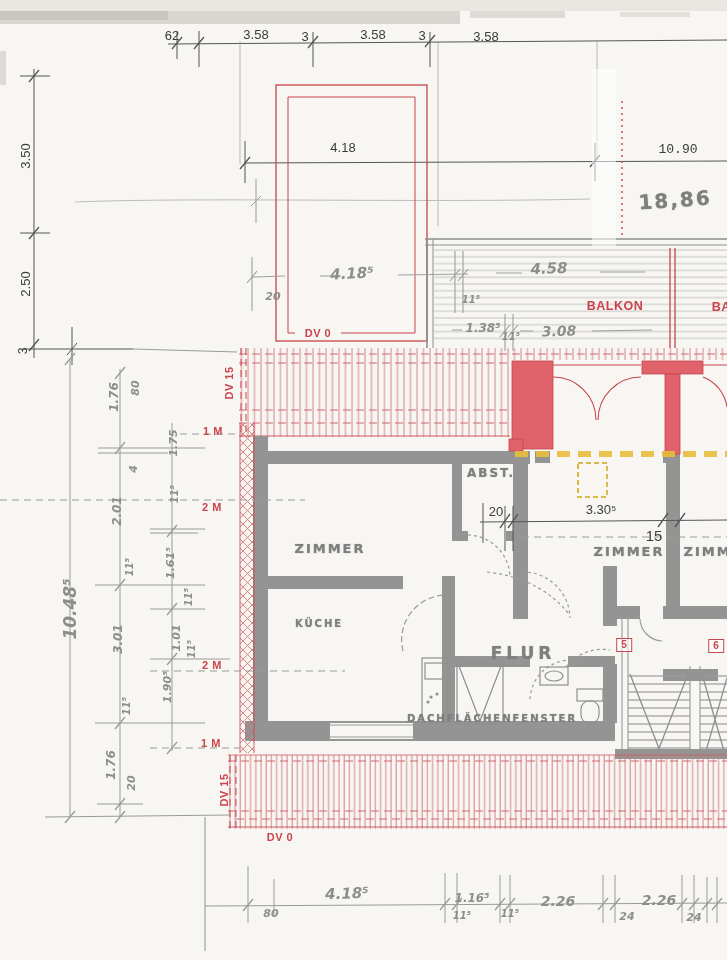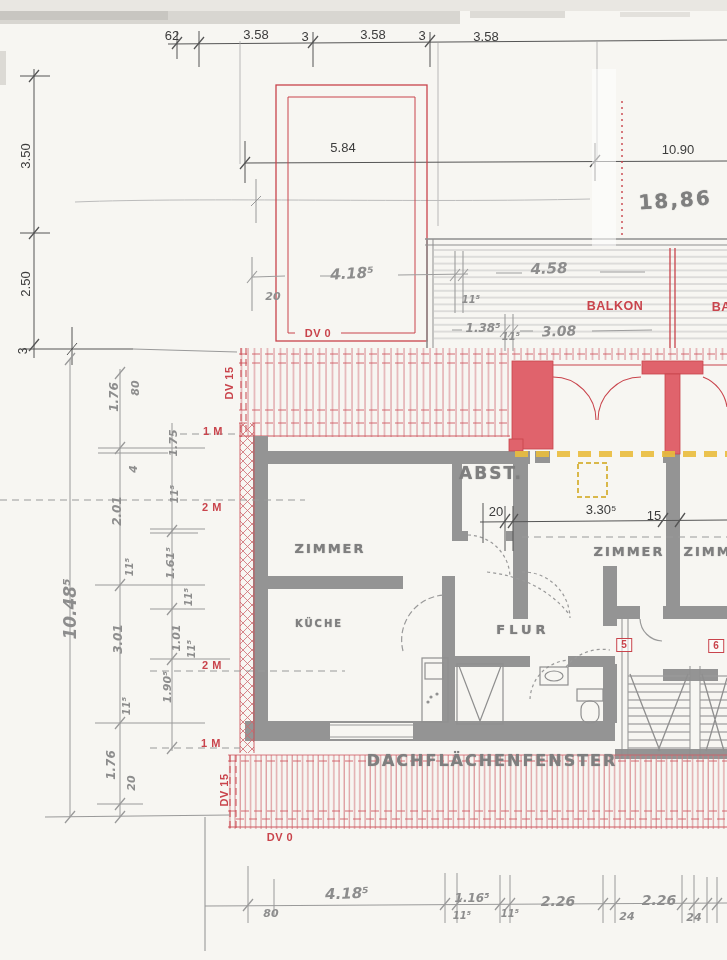--- a/index.html
+++ b/index.html
@@ -234,50 +234,50 @@
 </svg>
 <span class="lb ink" style="left: 172px; top: 24px; font-size: 13px; transform: translate(-50%, -50%) rotate(0deg);">62</span>
     <span class="lb ink" style="left: 256px; top: 23px; font-size: 13px; transform: translate(-50%, -50%) rotate(0deg);">3.58</span>
     <span class="lb ink" style="left: 305px; top: 25px; font-size: 13px; transform: translate(-50%, -50%) rotate(0deg);">3</span>
     <span class="lb ink" style="left: 373px; top: 23px; font-size: 13px; transform: translate(-50%, -50%) rotate(0deg);">3.58</span>
     <span class="lb ink" style="left: 422px; top: 24px; font-size: 13px; transform: translate(-50%, -50%) rotate(0deg);">3</span>
     <span class="lb ink" style="left: 486px; top: 25px; font-size: 13px; transform: translate(-50%, -50%) rotate(0deg);">3.58</span>
     <span class="lb ink" style="left: 25px; top: 145px; font-size: 13px; transform: translate(-50%, -50%) rotate(-90deg);">3.50</span>
     <span class="lb ink" style="left: 25px; top: 273px; font-size: 13px; transform: translate(-50%, -50%) rotate(-90deg);">2.50</span>
     <span class="lb ink" style="left: 23px; top: 340px; font-size: 12px; transform: translate(-50%, -50%) rotate(-90deg);">3</span>
-    <span class="lb ink" style="left: 343px; top: 136px; font-size: 13px; transform: translate(-50%, -50%) rotate(0deg);">5.84</span>
-    <span class="lb ink" style="left: 678px; top: 138px; font-size: 13px; transform: translate(-50%, -50%) rotate(0deg);">10.90</span>
+    <span class="lb ink" style="left: 343px; top: 136px; font-size: 13px; transform: translate(-50%, -50%) rotate(0deg);">4.18</span>
+    <span class="lb ink" style="left: 678px; top: 138px; font-size: 13px; transform: translate(-50%, -50%) rotate(0deg); font-family: Liberation Mono, monospace;">10.90</span>
     <span class="lb stamp" style="left: 675px; top: 189px; font-size: 20px; transform: translate(-50%, -50%) rotate(-4deg);">18,86</span>
     <span class="lb ink" style="left: 496px; top: 500px; font-size: 13px; transform: translate(-50%, -50%) rotate(0deg);">20</span>
     <span class="lb ink" style="left: 601px; top: 498px; font-size: 13px; transform: translate(-50%, -50%) rotate(0deg);">3.30⁵</span>
-    <span class="lb ink" style="left: 654px; top: 504px; font-size: 13px; transform: translate(-50%, -50%) rotate(0deg);">15</span>
+    <span class="lb ink" style="left: 654px; top: 524px; font-size: 15px; transform: translate(-50%, -50%) rotate(0deg);">15</span>
     <span class="lb hw" style="left: 352px; top: 263px; font-size: 15px; transform: translate(-50%, -50%) rotate(-3deg);">4.18⁵</span>
     <span class="lb hw" style="left: 273px; top: 285px; font-size: 11px; transform: translate(-50%, -50%) rotate(0deg);">20</span>
     <span class="lb hw" style="left: 471px; top: 289px; font-size: 10px; transform: translate(-50%, -50%) rotate(0deg);">11⁵</span>
     <span class="lb hw" style="left: 549px; top: 258px; font-size: 15px; transform: translate(-50%, -50%) rotate(-2deg);">4.58</span>
     <span class="lb hw" style="left: 483px; top: 317px; font-size: 12px; transform: translate(-50%, -50%) rotate(0deg);">1.38⁵</span>
     <span class="lb hw" style="left: 511px; top: 326px; font-size: 10px; transform: translate(-50%, -50%) rotate(0deg);">11⁵</span>
     <span class="lb hw" style="left: 559px; top: 320px; font-size: 14px; transform: translate(-50%, -50%) rotate(-2deg);">3.08</span>
     <span class="lb red" style="left: 615px; top: 295px; font-size: 12.5px; transform: translate(-50%, -50%) rotate(0deg);">BALKON</span>
     <span class="lb red" style="left: 740px; top: 296px; font-size: 12.5px; transform: translate(-50%, -50%) rotate(0deg);">BALKON</span>
     <span class="lb red" style="left: 318px; top: 322px; font-size: 11px; transform: translate(-50%, -50%) rotate(0deg);">DV 0</span>
     <span class="lb red" style="left: 229px; top: 372px; font-size: 11px; transform: translate(-50%, -50%) rotate(-90deg);">DV 15</span>
     <span class="lb red" style="left: 213px; top: 420px; font-size: 11px; transform: translate(-50%, -50%) rotate(0deg);">1 M</span>
     <span class="lb red" style="left: 212px; top: 496px; font-size: 11px; transform: translate(-50%, -50%) rotate(0deg);">2 M</span>
     <span class="lb red" style="left: 212px; top: 654px; font-size: 11px; transform: translate(-50%, -50%) rotate(0deg);">2 M</span>
     <span class="lb red" style="left: 211px; top: 732px; font-size: 11px; transform: translate(-50%, -50%) rotate(0deg);">1 M</span>
     <span class="lb red" style="left: 224px; top: 779px; font-size: 11px; transform: translate(-50%, -50%) rotate(-90deg);">DV 15</span>
     <span class="lb red" style="left: 280px; top: 826px; font-size: 11px; transform: translate(-50%, -50%) rotate(0deg);">DV 0</span>
     <span class="lb stamp" style="left: 330px; top: 537px; font-size: 13px; transform: translate(-50%, -50%) rotate(0deg);">ZIMMER</span>
     <span class="lb stamp" style="left: 319px; top: 613px; font-size: 10px; transform: translate(-50%, -50%) rotate(0deg);">KÜCHE</span>
-    <span class="lb stamp" style="left: 491px; top: 462px; font-size: 17px; transform: translate(-50%, -50%) rotate(0deg);">ABST.</span>
-    <span class="lb stamp wide" style="left: 523px; top: 618px; font-size: 13px; transform: translate(-50%, -50%) rotate(0deg); text-align: center;">FLUR</span>
+    <span class="lb stamp" style="left: 491px; top: 462px; font-size: 12px; transform: translate(-50%, -50%) rotate(0deg);">ABST.</span>
+    <span class="lb stamp wide" style="left: 523px; top: 642px; font-size: 17px; transform: translate(-50%, -50%) rotate(0deg); text-align: center;">FLUR</span>
     <span class="lb stamp" style="left: 629px; top: 540px; font-size: 13px; transform: translate(-50%, -50%) rotate(0deg);">ZIMMER</span>
     <span class="lb stamp" style="left: 719px; top: 540px; font-size: 13px; transform: translate(-50%, -50%) rotate(0deg);">ZIMMER</span>
-    <span class="lb stamp" style="left: 492px; top: 750px; font-size: 16px; transform: translate(-50%, -50%) rotate(0deg);">DACHFLÄCHENFENSTER</span>
+    <span class="lb stamp" style="left: 492px; top: 708px; font-size: 10px; transform: translate(-50%, -50%) rotate(0deg);">DACHFLÄCHENFENSTER</span>
     <span class="lb redbox" style="left: 624px; top: 634px; font-size: 10px; transform: translate(-50%, -50%) rotate(0deg);">5</span>
     <span class="lb redbox" style="left: 716px; top: 635px; font-size: 10px; transform: translate(-50%, -50%) rotate(0deg);">6</span>
     <span class="lb hw" style="left: 70px; top: 598px; font-size: 17px; transform: translate(-50%, -50%) rotate(-90deg);">10.48⁵</span>
     <span class="lb hw" style="left: 114px; top: 386px; font-size: 12px; transform: translate(-50%, -50%) rotate(-90deg);">1.76</span>
     <span class="lb hw" style="left: 135px; top: 377px; font-size: 11px; transform: translate(-50%, -50%) rotate(-90deg);">80</span>
     <span class="lb hw" style="left: 133px; top: 458px; font-size: 11px; transform: translate(-50%, -50%) rotate(-90deg);">4</span>
     <span class="lb hw" style="left: 117px; top: 500px; font-size: 12px; transform: translate(-50%, -50%) rotate(-90deg);">2.01</span>
     <span class="lb hw" style="left: 130px; top: 556px; font-size: 10px; transform: translate(-50%, -50%) rotate(-90deg);">11⁵</span>
     <span class="lb hw" style="left: 118px; top: 628px; font-size: 12px; transform: translate(-50%, -50%) rotate(-90deg);">3.01</span>
     <span class="lb hw" style="left: 127px; top: 695px; font-size: 10px; transform: translate(-50%, -50%) rotate(-90deg);">11⁵</span>

